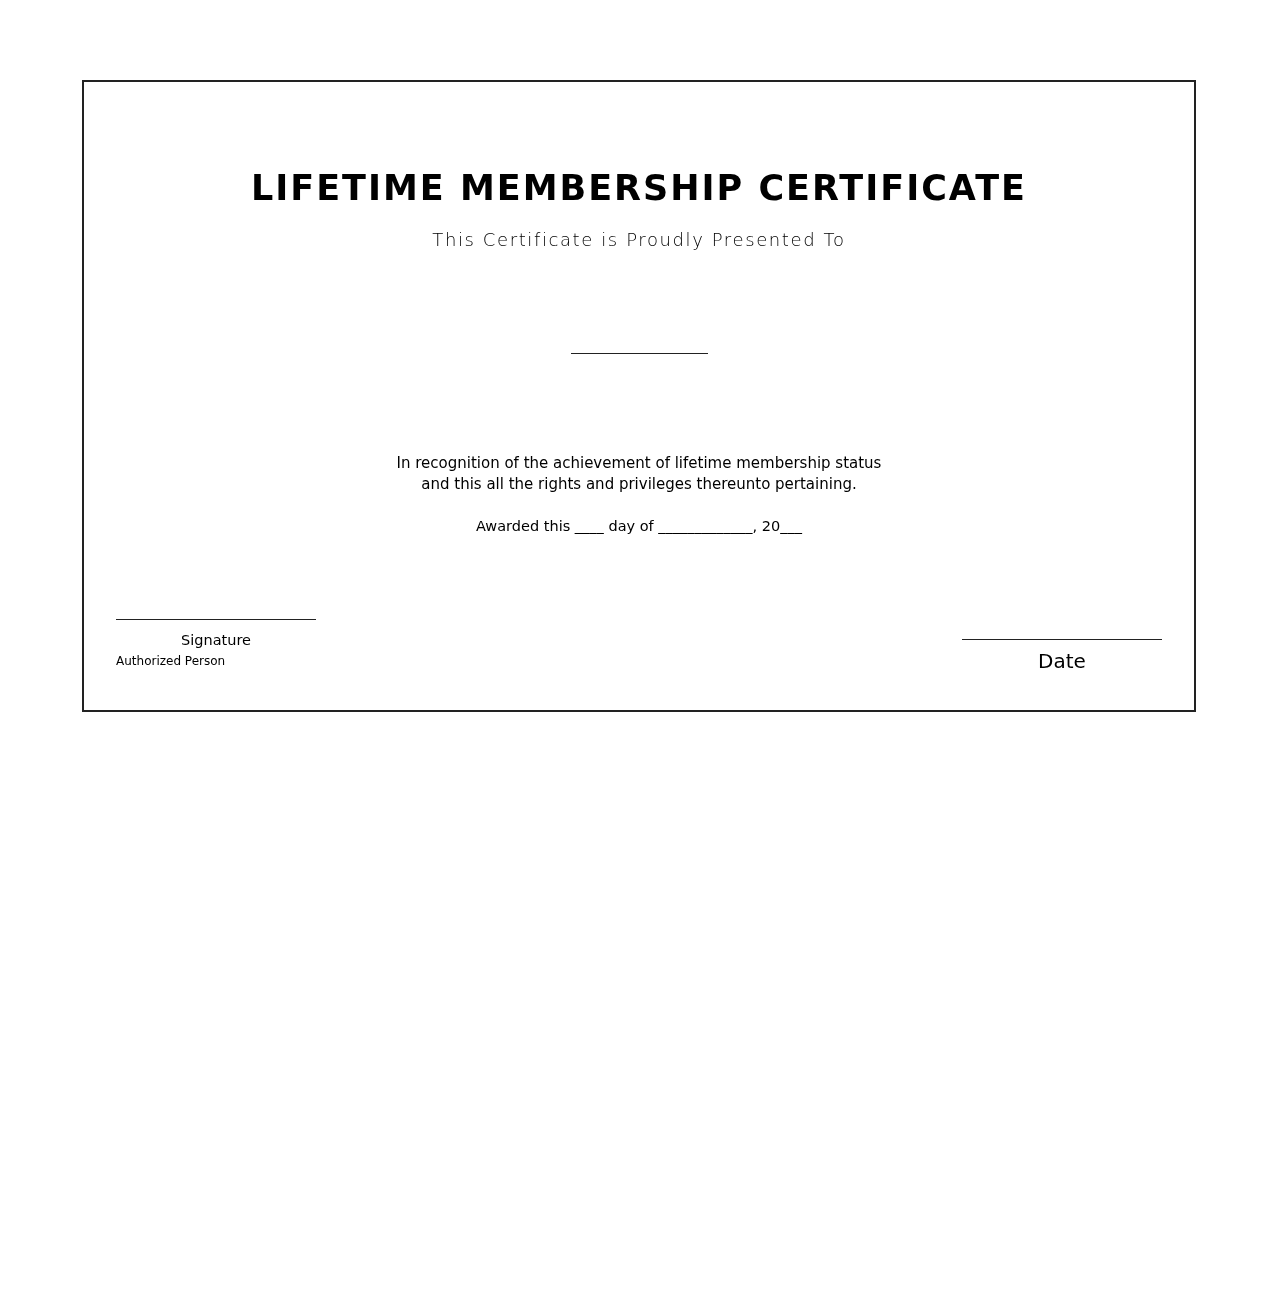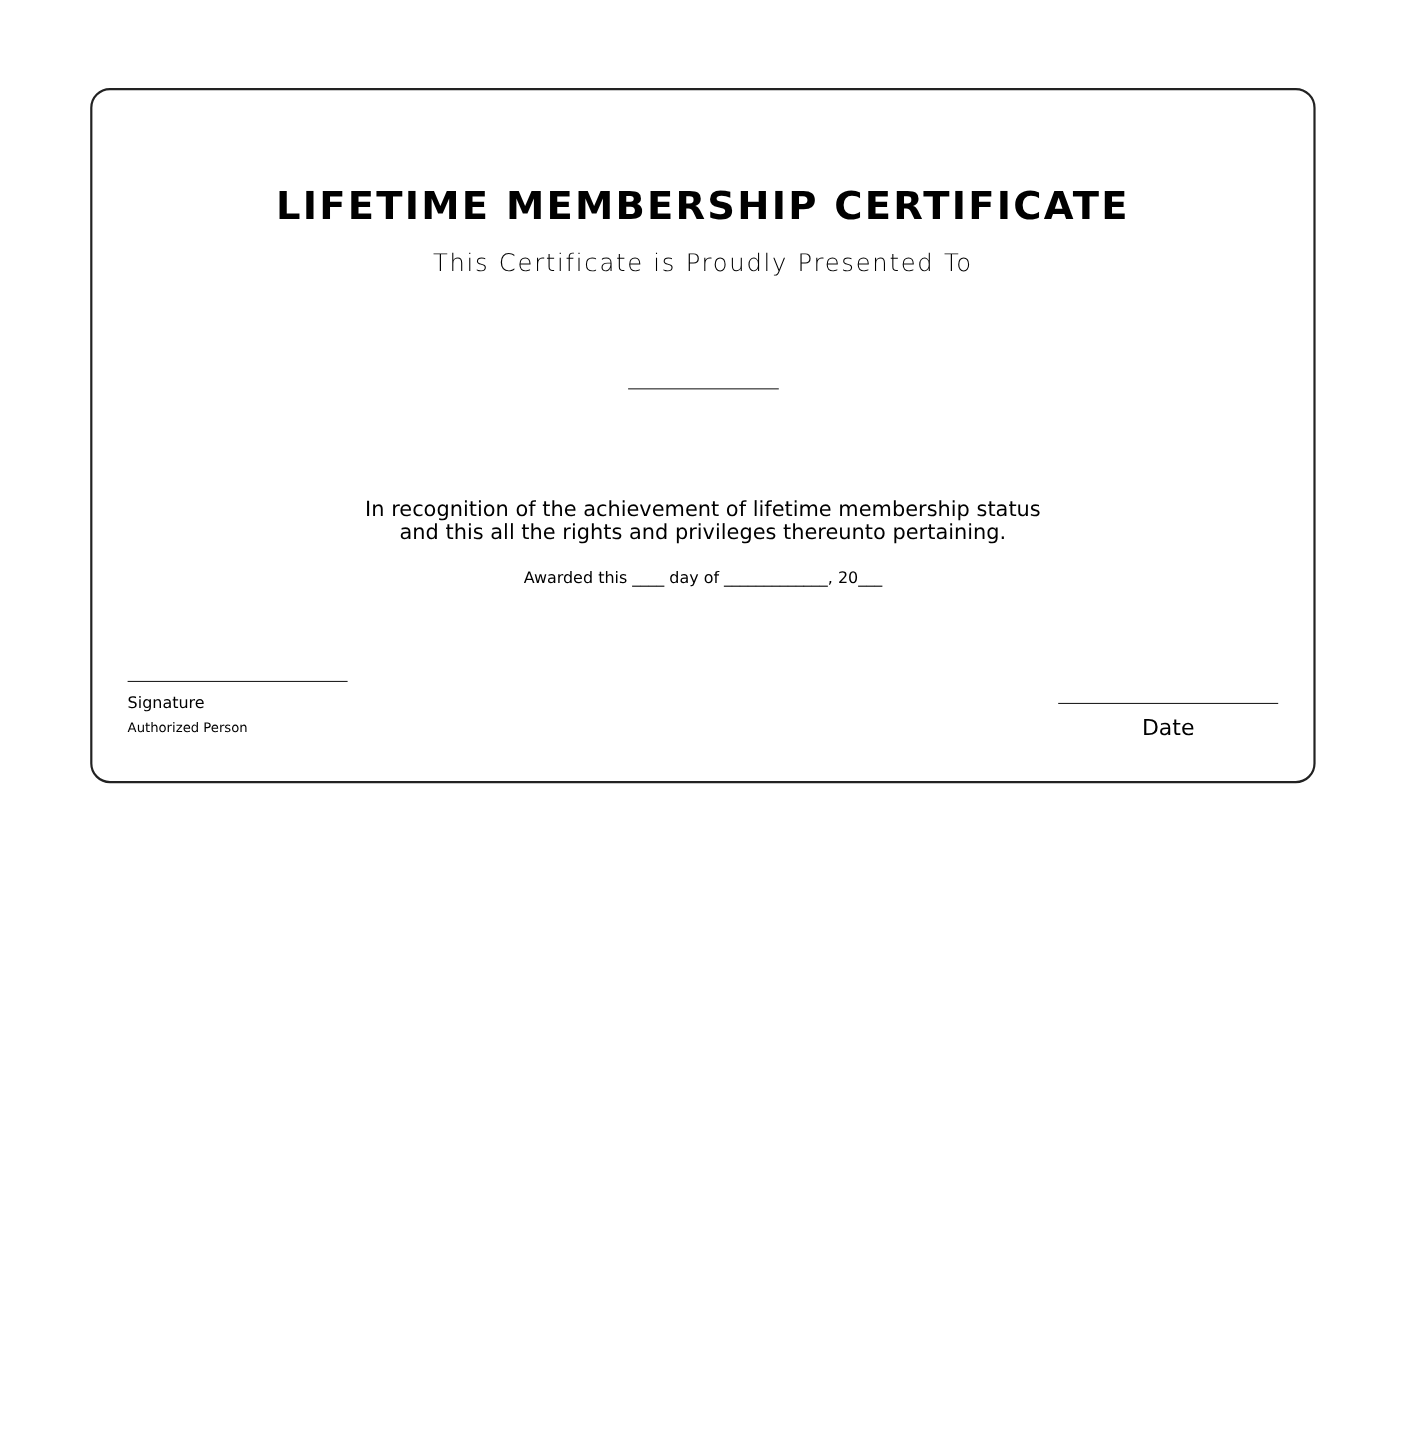--- a/index.html
+++ b/index.html
@@ -1,46 +1,46 @@
 <!DOCTYPE html>
 <html><head>
   <meta charset="utf-8">
   <style>
     html, body { margin: 0; padding: 0; background: #ffffff; }
     body { width: 1278px; height: 1300px; position: relative; font-family: "DejaVu Sans", sans-serif; color: #000; }
     .card {
       position: absolute; left: 82px; top: 80px; width: 1110px; height: 628px;
-      border: 2px solid #222; border-radius: 18px; background: #fff;
+      border: 2px solid #222; border-radius: 0; background: #fff;
     }
     .title {
       position: absolute; left: 0; right: 0; top: 84px; text-align: center;
       font-size: 35px; font-weight: bold; letter-spacing: 2px; line-height: 44px;
     }
     .subtitle {
       position: absolute; left: 0; right: 0; top: 146px; text-align: center;
-      font-size: 22px; letter-spacing: 1.6px; line-height: 24px; font-weight: 300;
+      font-size: 18px; letter-spacing: 1.6px; line-height: 24px; font-weight: 300;
     }
     .name-line {
       position: absolute; left: 487px; top: 271px; width: 137px; height: 0;
       border-top: 1px solid #222;
     }
     .recognition {
       position: absolute; left: 0; right: 0; top: 371px; text-align: center;
-      font-size: 19px; line-height: 21px;
+      font-size: 15px; line-height: 21px;
     }
     .awarded {
       position: absolute; left: 0; right: 0; top: 434px; text-align: center;
       font-size: 14.5px; line-height: 21px;
     }
     .sig-line {
       position: absolute; left: 32px; top: 537px; width: 200px; height: 0;
       border-top: 1px solid #222;
     }
     .sig-label {
-      position: absolute; left: 32px; top: 548px; width: 200px; text-align: left;
+      position: absolute; left: 32px; top: 548px; width: 200px; text-align: center;
       font-size: 14.5px; line-height: 21px;
     }
     .sig-sub {
       position: absolute; left: 32px; top: 569px;
       font-size: 12px; line-height: 21px;
     }
     .date-line {
       position: absolute; left: 878px; top: 557px; width: 200px; height: 0;
       border-top: 1px solid #222;
     }

